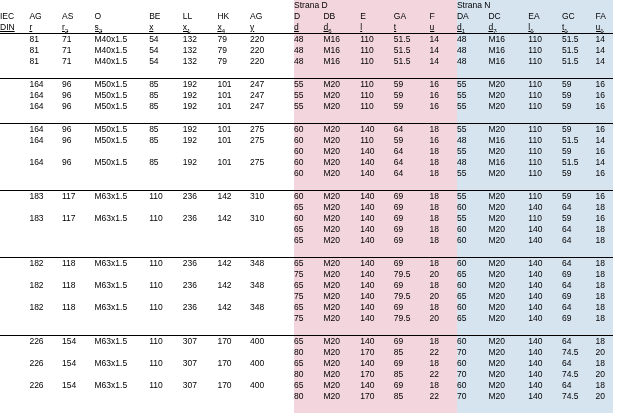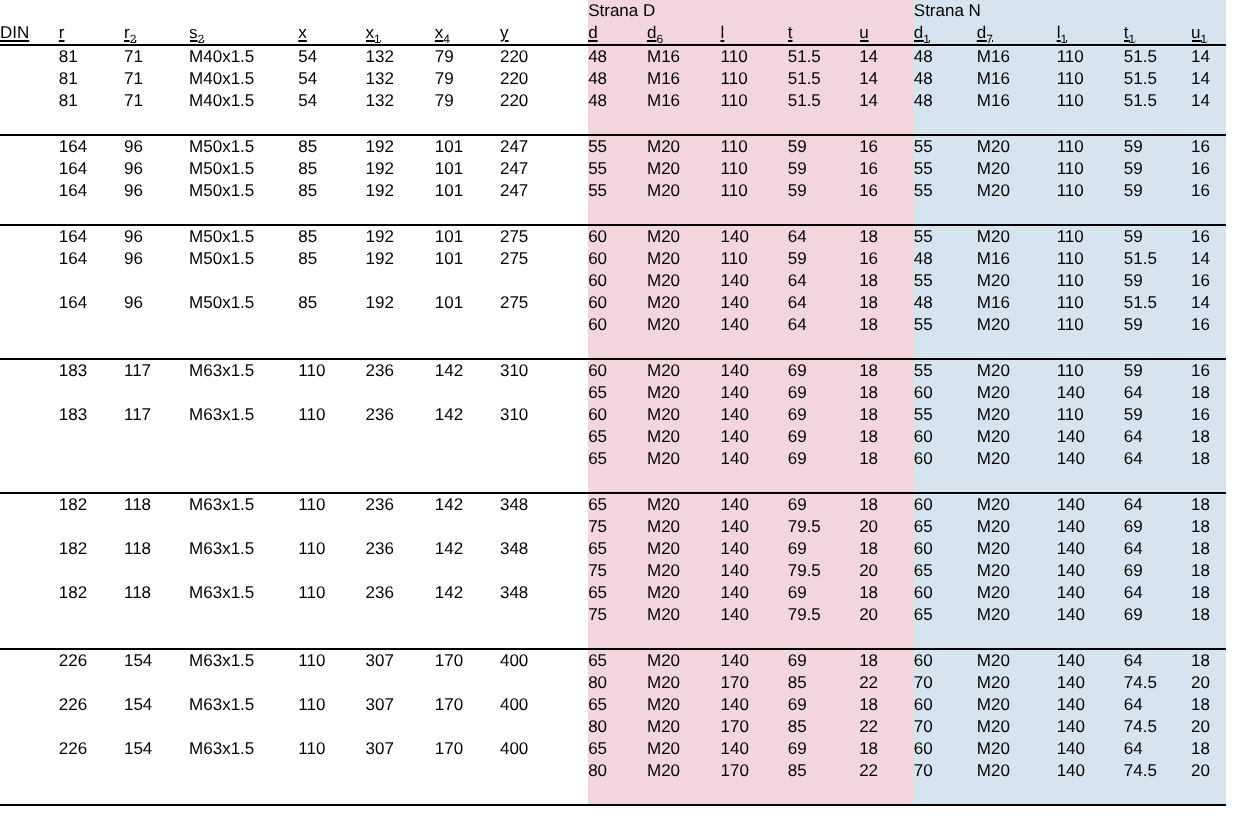--- a/index.html
+++ b/index.html
@@ -91,20 +91,40 @@
         <col style="width:32px">
       <col style="width:32px">
         <col style="width:26px">
     </colgroup>
     <tbody id="tbody">
         <tr class="hdr hdr-title">
           <td colspan="8" class="cellpad grp-plain"></td>
           <td colspan="5" class="cellpad grp-pink">Strana D</td>
           <td colspan="5" class="cellpad grp-blue">Strana N</td>
         </tr>
+        <tr class="hdr">
+          <td class="cellpad grp-plain">IEC</td>
+          <td class="cellpad grp-plain">AG</td>
+          <td class="cellpad grp-plain">AS</td>
+          <td class="cellpad grp-plain">O</td>
+          <td class="cellpad grp-plain">BE</td>
+          <td class="cellpad grp-plain">LL</td>
+          <td class="cellpad grp-plain">HK</td>
+          <td class="cellpad grp-plain">AG</td>
+          <td class="cellpad grp-pink">D</td>
+          <td class="cellpad grp-pink">DB</td>
+          <td class="cellpad grp-pink">E</td>
+          <td class="cellpad grp-pink">GA</td>
+          <td class="cellpad grp-pink">F</td>
+          <td class="cellpad grp-blue">DA</td>
+          <td class="cellpad grp-blue">DC</td>
+          <td class="cellpad grp-blue">EA</td>
+          <td class="cellpad grp-blue">GC</td>
+          <td class="cellpad grp-blue">FA</td>
+        </tr>
         <tr class="hdr rowline">
           <td class="cellpad sub grp-plain">DIN</td>
           <td class="cellpad sub grp-plain">r</td>
           <td class="cellpad sub grp-plain">r<sub>2</sub></td>
           <td class="cellpad sub grp-plain">s<sub>2</sub></td>
           <td class="cellpad sub grp-plain">x</td>
           <td class="cellpad sub grp-plain">x<sub>1</sub></td>
           <td class="cellpad sub grp-plain">x<sub>4</sub></td>
           <td class="cellpad sub grp-plain">y</td>
           <td class="cellpad sub grp-pink">d</td>

